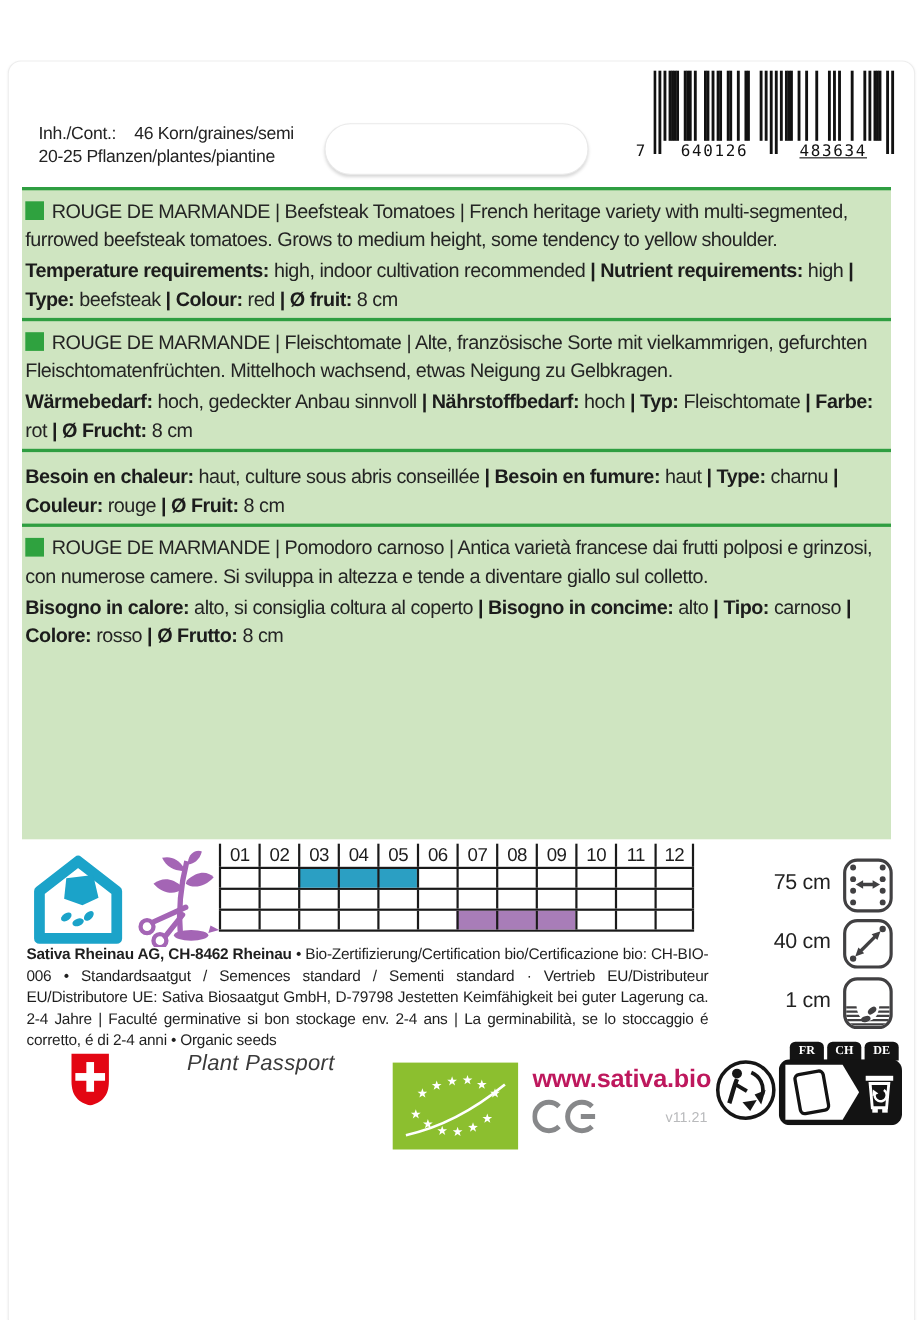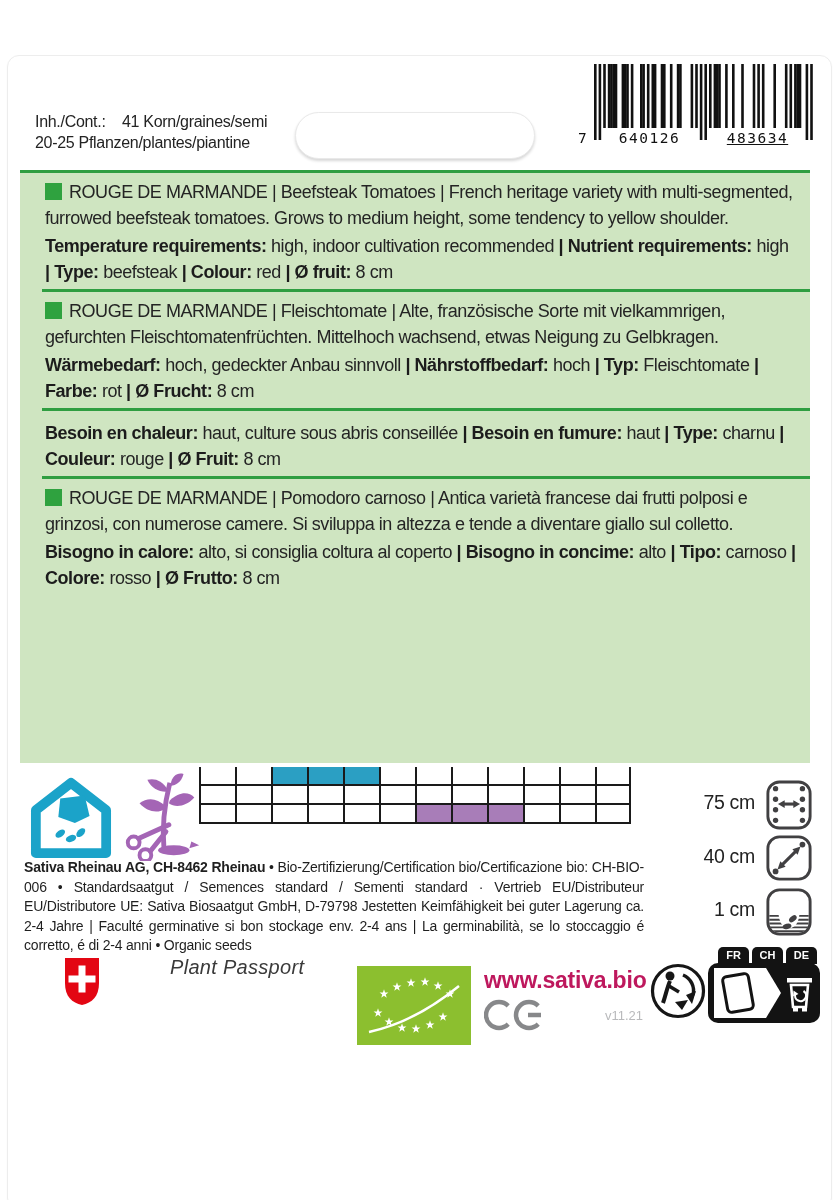--- a/index.html
+++ b/index.html
@@ -23,21 +23,21 @@
   .barcode{position:absolute;left:582px;top:64px;width:236px;height:92px;}
   .barcode svg{position:absolute;left:12px;top:0;}
   .bd{position:absolute;top:66px;font-family:"DejaVu Sans Mono",monospace;font-size:14.5px;
     letter-spacing:1.5px;color:#111;}
   .bd1{left:-4px;}
   .bd2{left:19px;width:97px;text-align:center;}
   .bd3{left:127px;width:97px;text-align:center;text-decoration:underline;}
   
   .panel{position:absolute;left:20px;top:170px;width:790px;height:593px;
     background:var(--panel-green);border-top:3px solid var(--line-green);overflow:hidden;}
-  .lang-section{padding:7px 13px 4px 3px;margin-left:22px;}
+  .lang-section{padding:7px 13px 4px 3px;}
   .lang-section + .lang-section{border-top:3px solid var(--line-green);}
   .lang-section p{font-size:18px;line-height:25.5px;letter-spacing:-0.45px;color:#242424;}
   .specs{margin-top:3px;}
   .specs b{font-weight:bold;color:#1c1c1c;}
   .marker{display:inline-block;width:17px;height:17px;background:var(--marker-green);
     margin-right:7px;vertical-align:-2px;}
   
   #calendar{position:absolute;left:199px;top:767px;}
   .cal-head{display:flex;height:23px;border-bottom:2px solid #1a1a1a;}
   .cal-h{width:36px;border-left:2px solid #1a1a1a;text-align:center;font-size:17px;
@@ -58,34 +58,34 @@
     line-height:19.5px;letter-spacing:-0.2px;color:#1f1f1f;text-align:justify;}
   .address b{font-weight:bold;}
   .pp-title{position:absolute;left:170px;top:956px;font-size:20px;color:#3a3a3a;letter-spacing:.3px;font-style:italic;}
   .pp-ab{position:absolute;left:62px;top:1008px;font-size:19px;line-height:25px;color:#2b2b2b;}
   .bio-box{position:absolute;left:357px;top:966px;width:114px;height:79px;
     background:var(--organic-green);}
   .website{position:absolute;left:484px;top:967px;font-size:23px;font-weight:bold;
     color:#be185d;letter-spacing:-0.2px;}
   .version{position:absolute;left:593px;top:1008px;font-size:13px;color:#b9babc;margin-left:12px;}
   
-  #disposal{position:absolute;left:708px;top:947px;width:112px;}
+  #disposal{position:absolute;left:708px;top:947px;width:112px;font-family:Liberation Serif, serif;}
   .tabs{display:flex;gap:3px;padding-left:10px;}
   .tab{background:#131313;color:#fff;font-weight:bold;font-size:11px;width:31px;
     text-align:center;padding:2px 0 3px;border-radius:5px 5px 0 0;}
   .disposal-main{margin-top:-1px;}
 </style>
 </head>
 <body>
 
 <div id="canvas">
   <div class="packet-edge"></div>
 
   <div class="contents">
-    <div><span class="c-label">Inh./Cont.:</span><span>41 Korn/graines/semi</span></div>
+    <div><span class="c-label">Inh./Cont.:</span><span>46 Korn/graines/semi</span></div>
     <div>20-25 Pflanzen/plantes/piantine</div>
   </div>
 
   <div class="hang-hole"></div>
 
   <div class="barcode">
     <svg id="barcode-svg" width="224" height="78">
         <rect x="0.00" y="0" width="2.60" height="76" fill="#111"></rect>
         <rect x="4.60" y="0" width="2.60" height="76" fill="#111"></rect>
         <rect x="9.20" y="0" width="2.60" height="64" fill="#111"></rect>
@@ -147,20 +147,34 @@
     <section class="lang-section">
       <p class="specs"><b>Besoin en chaleur: </b>haut, culture sous abris conseillée<b> | </b><b>Besoin en fumure: </b>haut<b> | </b><b>Type: </b>charnu<b> | </b><b>Couleur: </b>rouge<b> | </b><b>Ø Fruit: </b>8 cm</p>
     </section>
     <section class="lang-section">
       <p class="desc"><span class="marker"></span><span>ROUGE DE MARMANDE | Pomodoro carnoso | Antica varietà francese dai frutti polposi e grinzosi, con numerose camere. Si sviluppa in altezza e tende a diventare giallo sul colletto.</span></p>
       <p class="specs"><b>Bisogno in calore: </b>alto, si consiglia coltura al coperto<b> | </b><b>Bisogno in concime: </b>alto<b> | </b><b>Tipo: </b>carnoso<b> | </b><b>Colore: </b>rosso<b> | </b><b>Ø Frutto: </b>8 cm</p>
     </section>
   </div>
 
   <div id="calendar">
+    <div class="cal-head" id="cal-head">
+        <div class="cal-h">01</div>
+        <div class="cal-h">02</div>
+        <div class="cal-h">03</div>
+        <div class="cal-h">04</div>
+        <div class="cal-h">05</div>
+        <div class="cal-h">06</div>
+        <div class="cal-h">07</div>
+        <div class="cal-h">08</div>
+        <div class="cal-h">09</div>
+        <div class="cal-h">10</div>
+        <div class="cal-h">11</div>
+        <div class="cal-h">12</div>
+      </div>
     <div id="cal-body">
         <div class="cal-row">
           <div class="cal-c"></div>
           <div class="cal-c"></div>
           <div class="cal-c" style="background: rgb(43, 159, 195);"></div>
           <div class="cal-c" style="background: rgb(43, 159, 195);"></div>
           <div class="cal-c" style="background: rgb(43, 159, 195);"></div>
           <div class="cal-c"></div>
           <div class="cal-c"></div>
           <div class="cal-c"></div>

